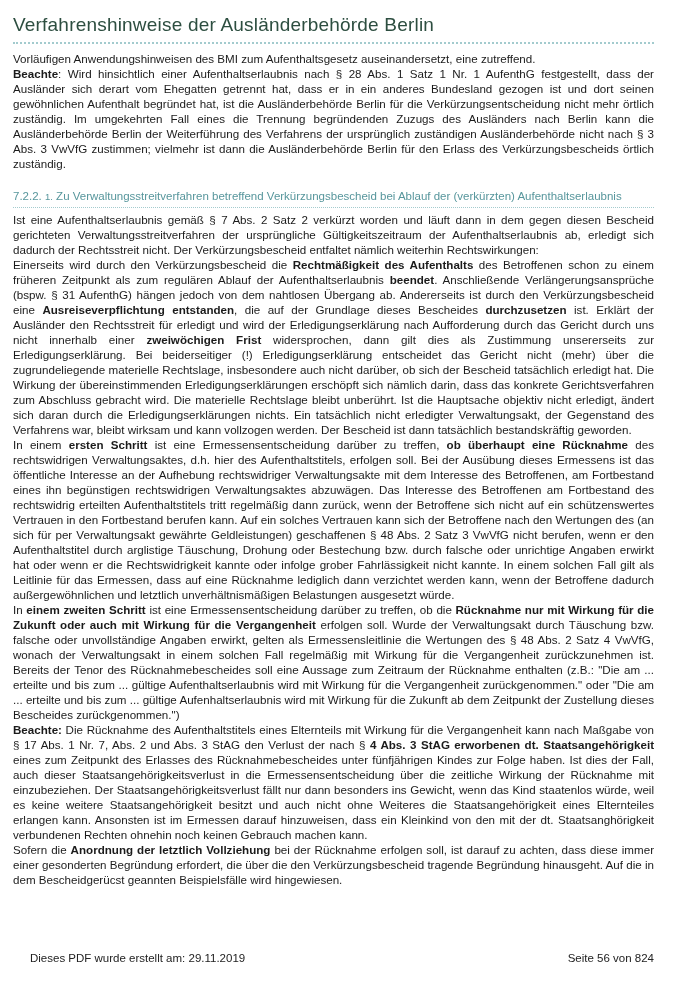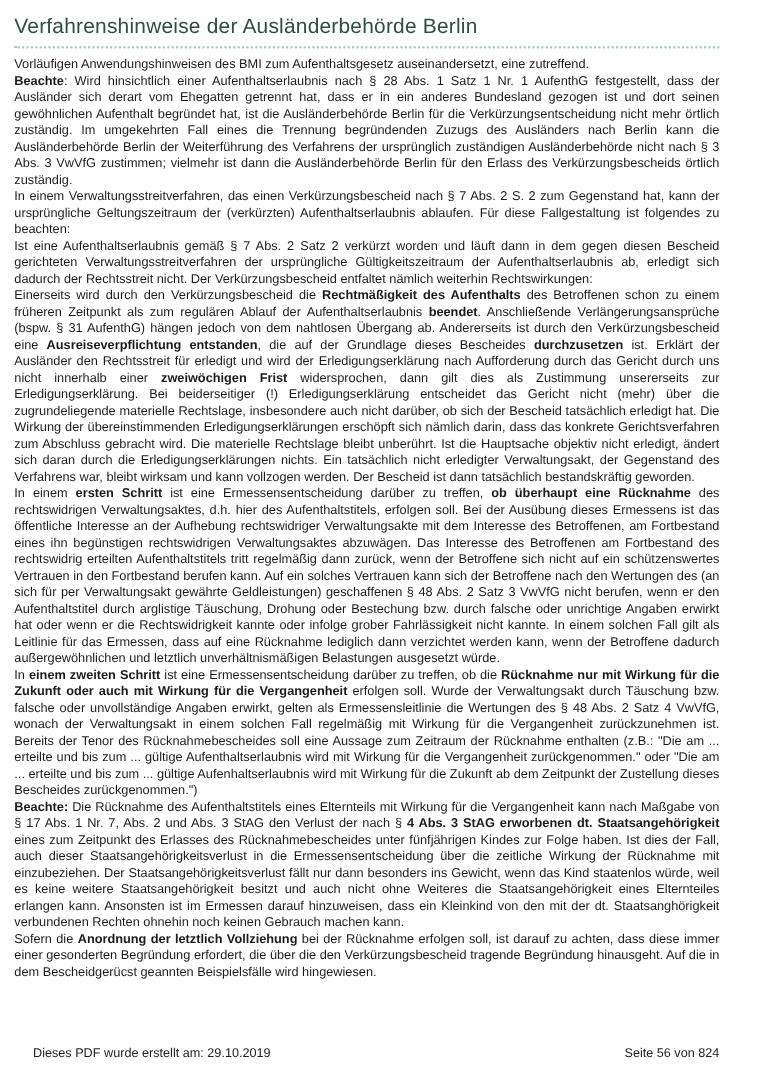--- a/index.html
+++ b/index.html
@@ -53,25 +53,25 @@
 </style>
 </head>
 <body>
 
 <div class="page">
   <h1 class="doc-title">Verfahrenshinweise der Ausländerbehörde Berlin</h1>
   <div class="title-divider"></div>
   <div class="doc-body">
       <p class="para">Vorläufigen Anwendungshinweisen des BMI zum Aufenthaltsgesetz auseinandersetzt, eine zutreffend.</p>
       <p class="para"><b>Beachte</b>: Wird hinsichtlich einer Aufenthaltserlaubnis nach § 28 Abs. 1 Satz 1 Nr. 1 AufenthG festgestellt, dass der Ausländer sich derart vom Ehegatten getrennt hat, dass er in ein anderes Bundesland gezogen ist und dort seinen gewöhnlichen Aufenthalt begründet hat, ist die Ausländerbehörde Berlin für die Verkürzungsentscheidung nicht mehr örtlich zuständig. Im umgekehrten Fall eines die Trennung begründenden Zuzugs des Ausländers nach Berlin kann die Ausländerbehörde Berlin der Weiterführung des Verfahrens der ursprünglich zuständigen Ausländerbehörde nicht nach § 3 Abs. 3 VwVfG zustimmen; vielmehr ist dann die Ausländerbehörde Berlin für den Erlass des Verkürzungsbescheids örtlich zuständig.</p>
-      <p class="para">In einem Verwaltungsstreitverfahren, das einen Verkürzungsbescheid nach § 7 Abs. 2 S. 2 zum Gegenstand hat, kann der ursprüngliche Geltungszeitraum der (verkürzten) Aufenthaltserlaubnis ablaufen. Für diese Fallgestaltung ist folgendes zu beachten:</p>
+      <h2 class="section-heading"><span class="h-num">7.2.2. </span><span class="h-sub">1.</span><span class="h-label">&nbsp;Zu Verwaltungsstreitverfahren betreffend Verkürzungsbescheid bei Ablauf der (verkürzten) Aufenthaltserlaubnis</span></h2>
       <p class="para">Ist eine Aufenthaltserlaubnis gemäß § 7 Abs. 2 Satz 2 verkürzt worden und läuft dann in dem gegen diesen Bescheid gerichteten Verwaltungsstreitverfahren der ursprüngliche Gültigkeitszeitraum der Aufenthaltserlaubnis ab, erledigt sich dadurch der Rechtsstreit nicht. Der Verkürzungsbescheid entfaltet nämlich weiterhin Rechtswirkungen:</p>
       <p class="para">Einerseits wird durch den Verkürzungsbescheid die <b>Rechtmäßigkeit des Aufenthalts</b> des Betroffenen schon zu einem früheren Zeitpunkt als zum regulären Ablauf der Aufenthaltserlaubnis <b>beendet</b>. Anschließende Verlängerungsansprüche (bspw. § 31 AufenthG) hängen jedoch von dem nahtlosen Übergang ab. Andererseits ist durch den Verkürzungsbescheid eine <b>Ausreiseverpflichtung entstanden</b>, die auf der Grundlage dieses Bescheides <b>durchzusetzen</b> ist. Erklärt der Ausländer den Rechtsstreit für erledigt und wird der Erledigungserklärung nach Aufforderung durch das Gericht durch uns nicht innerhalb einer <b>zweiwöchigen Frist</b> widersprochen, dann gilt dies als Zustimmung unsererseits zur Erledigungserklärung. Bei beiderseitiger (!) Erledigungserklärung entscheidet das Gericht nicht (mehr) über die zugrundeliegende materielle Rechtslage, insbesondere auch nicht darüber, ob sich der Bescheid tatsächlich erledigt hat. Die Wirkung der übereinstimmenden Erledigungserklärungen erschöpft sich nämlich darin, dass das konkrete Gerichtsverfahren zum Abschluss gebracht wird. Die materielle Rechtslage bleibt unberührt. Ist die Hauptsache objektiv nicht erledigt, ändert sich daran durch die Erledigungserklärungen nichts. Ein tatsächlich nicht erledigter Verwaltungsakt, der Gegenstand des Verfahrens war, bleibt wirksam und kann vollzogen werden. Der Bescheid ist dann tatsächlich bestandskräftig geworden.</p>
       <p class="para">In einem <b>ersten Schritt</b> ist eine Ermessensentscheidung darüber zu treffen, <b>ob überhaupt eine Rücknahme</b> des rechtswidrigen Verwaltungsaktes, d.h. hier des Aufenthaltstitels, erfolgen soll. Bei der Ausübung dieses Ermessens ist das öffentliche Interesse an der Aufhebung rechtswidriger Verwaltungsakte mit dem Interesse des Betroffenen, am Fortbestand eines ihn begünstigen rechtswidrigen Verwaltungsaktes abzuwägen. Das Interesse des Betroffenen am Fortbestand des rechtswidrig erteilten Aufenthaltstitels tritt regelmäßig dann zurück, wenn der Betroffene sich nicht auf ein schützenswertes Vertrauen in den Fortbestand berufen kann. Auf ein solches Vertrauen kann sich der Betroffene nach den Wertungen des (an sich für per Verwaltungsakt gewährte Geldleistungen) geschaffenen § 48 Abs. 2 Satz 3 VwVfG nicht berufen, wenn er den Aufenthaltstitel durch arglistige Täuschung, Drohung oder Bestechung bzw. durch falsche oder unrichtige Angaben erwirkt hat oder wenn er die Rechtswidrigkeit kannte oder infolge grober Fahrlässigkeit nicht kannte. In einem solchen Fall gilt als Leitlinie für das Ermessen, dass auf eine Rücknahme lediglich dann verzichtet werden kann, wenn der Betroffene dadurch außergewöhnlichen und letztlich unverhältnismäßigen Belastungen ausgesetzt würde.</p>
       <p class="para">In <b>einem zweiten Schritt</b> ist eine Ermessensentscheidung darüber zu treffen, ob die <b>Rücknahme nur mit Wirkung für die Zukunft oder auch mit Wirkung für die Vergangenheit</b> erfolgen soll. Wurde der Verwaltungsakt durch Täuschung bzw. falsche oder unvollständige Angaben erwirkt, gelten als Ermessensleitlinie die Wertungen des § 48 Abs. 2 Satz 4 VwVfG, wonach der Verwaltungsakt in einem solchen Fall regelmäßig mit Wirkung für die Vergangenheit zurückzunehmen ist. Bereits der Tenor des Rücknahmebescheides soll eine Aussage zum Zeitraum der Rücknahme enthalten (z.B.: "Die am ... erteilte und bis zum ... gültige Aufenthaltserlaubnis wird mit Wirkung für die Vergangenheit zurückgenommen." oder "Die am ... erteilte und bis zum ... gültige Aufenhaltserlaubnis wird mit Wirkung für die Zukunft ab dem Zeitpunkt der Zustellung dieses Bescheides zurückgenommen.")</p>
       <p class="para"><b>Beachte:</b> Die Rücknahme des Aufenthaltstitels eines Elternteils mit Wirkung für die Vergangenheit kann nach Maßgabe von § 17 Abs. 1 Nr. 7, Abs. 2 und Abs. 3 StAG den Verlust der nach § <b>4 Abs. 3 StAG erworbenen  dt. Staatsangehörigkeit</b> eines zum Zeitpunkt des Erlasses des Rücknahmebescheides unter fünfjährigen Kindes zur Folge haben. Ist dies der Fall, auch dieser Staatsangehörigkeitsverlust in die Ermessensentscheidung über die zeitliche Wirkung der Rücknahme mit einzubeziehen. Der Staatsangehörigkeitsverlust fällt nur dann besonders ins Gewicht, wenn das Kind staatenlos würde, weil es keine weitere Staatsangehörigkeit besitzt und auch nicht ohne Weiteres die Staatsangehörigkeit eines Elternteiles erlangen kann. Ansonsten ist im Ermessen darauf hinzuweisen, dass ein Kleinkind von den mit der dt. Staatsanghörigkeit verbundenen Rechten ohnehin noch keinen Gebrauch machen kann.</p>
       <p class="para">Sofern die <b>Anordnung der letztlich Vollziehung</b> bei der Rücknahme erfolgen soll, ist darauf zu achten, dass diese immer einer gesonderten Begründung erfordert, die über die den Verkürzungsbescheid tragende Begründung hinausgeht. Auf die in dem Bescheidgerücst geannten Beispielsfälle wird hingewiesen.</p>
     </div>
   <div class="page-footer">
-    <span>Dieses PDF wurde erstellt am: 29.10.2019</span>
+    <span>Dieses PDF wurde erstellt am: 29.11.2019</span>
     <span>Seite 56 von 824</span>
   </div>
 </div>
 
 </body></html>

